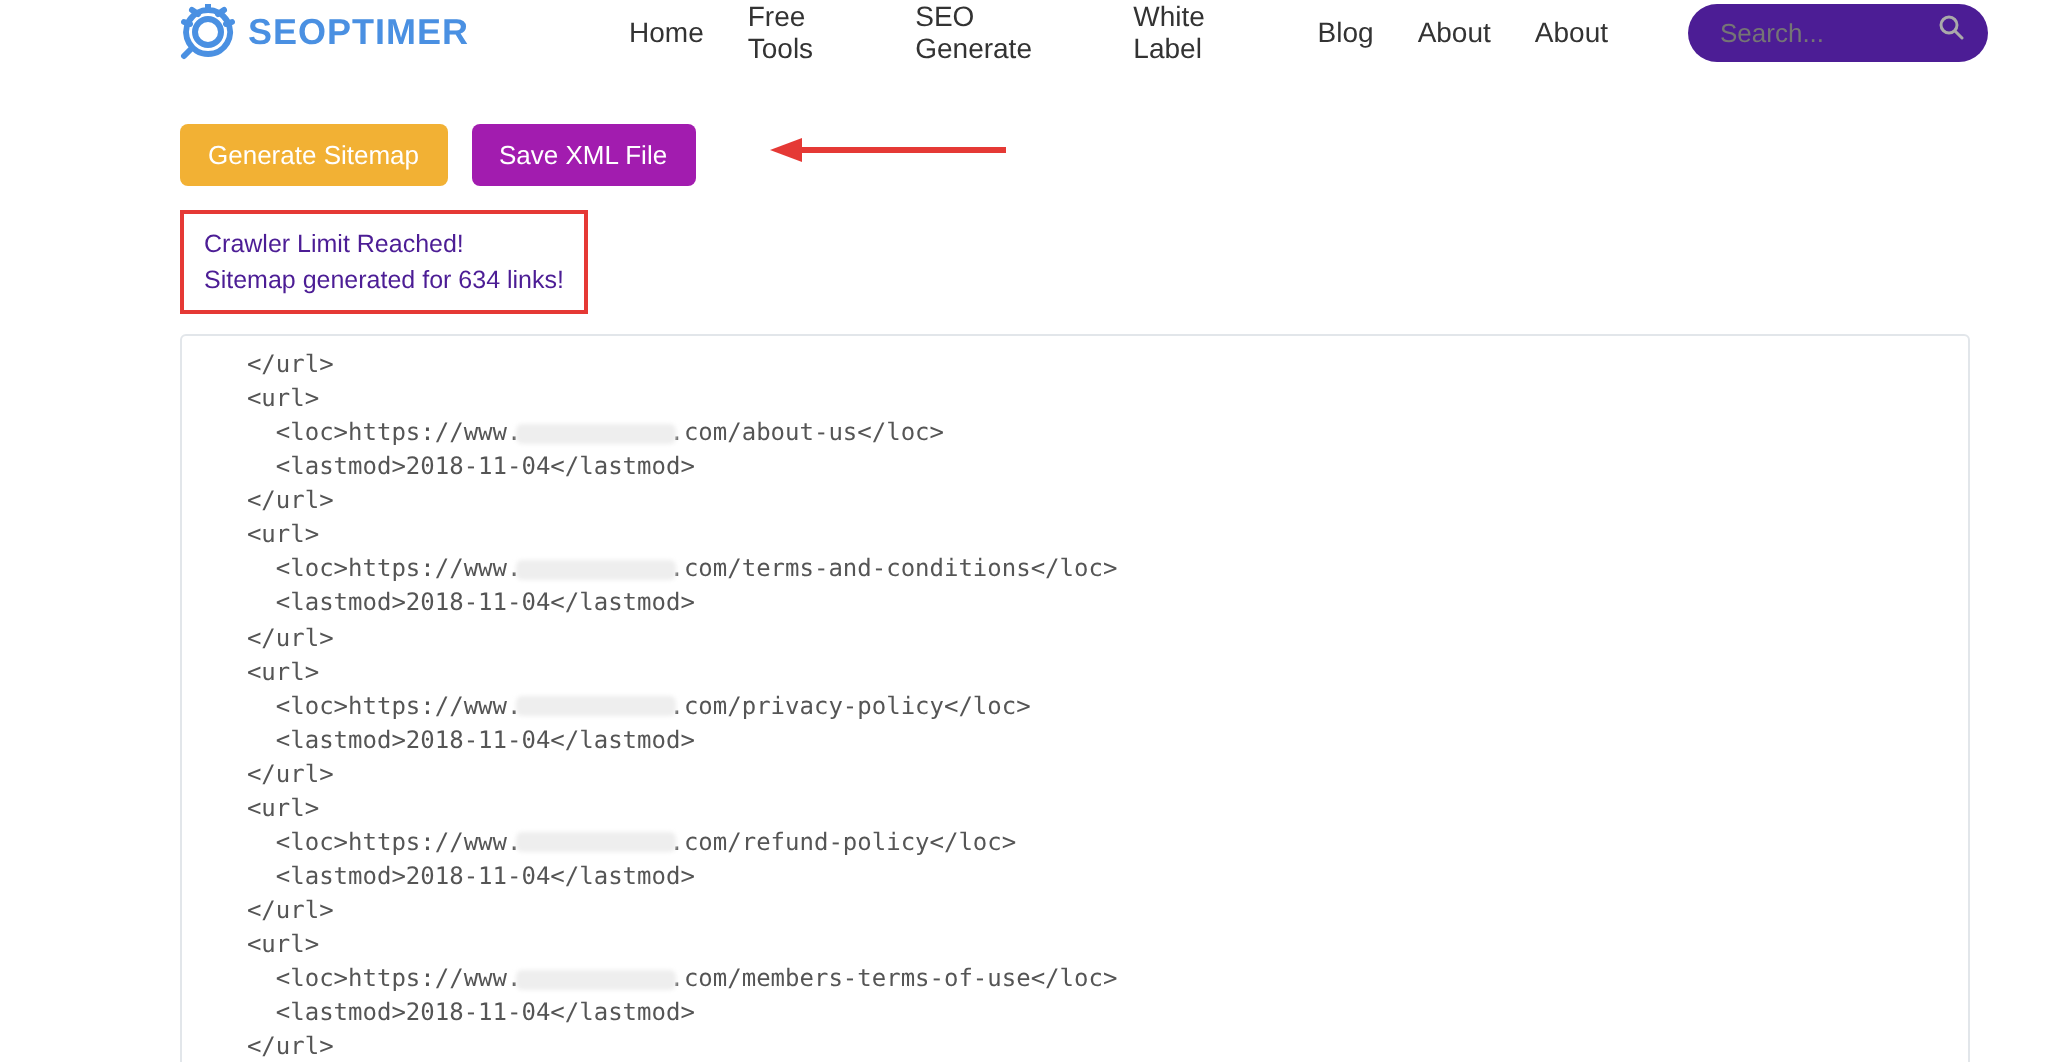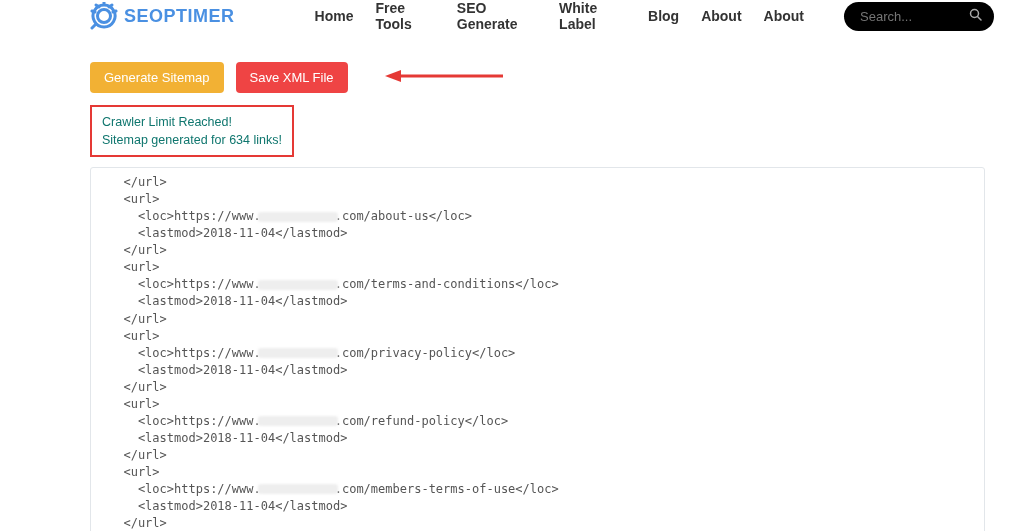--- a/index.html
+++ b/index.html
@@ -31,28 +31,28 @@
     .nav {
       display: flex;
       gap: 22px;
       align-items: center;
       margin-left: 70px;
     }
     .nav-item {
       font-size: 14px;
       color: #333;
       cursor: pointer;
-      font-weight: 700;
+      font-weight: 400;
     }
     .search-wrap {
       margin-left: 30px;
       position: relative;
     }
     .search-input {
-      background: #000000;
+      background: #4c1d95;
       border: none;
       border-radius: 18px;
       padding: 7px 36px 7px 16px;
       font-size: 13px;
       color: #888;
       width: 150px;
       outline: none;
     }
     .search-icon {
       position: absolute;
@@ -71,28 +71,28 @@
     .btn {
       border: none;
       border-radius: 4px;
       padding: 8px 14px;
       font-size: 13px;
       color: #fff;
       cursor: pointer;
       font-weight: 500;
     }
     .btn-warn { background: #f2b134; }
-    .btn-primary { background: #ef4444; text-align: center; }
+    .btn-primary { background: #a21caf; text-align: center; }
     .arrow1 { margin-left: 25px; }
     .status-box {
       border: 2px solid #e53935;
       padding: 6px 10px;
       display: inline-block;
       font-size: 12.5px;
-      color: #0f766e;
+      color: #4c1d95;
       line-height: 1.45;
       margin-bottom: 10px;
     }
     .code-box {
       border: 1px solid #e2e6ea;
       border-radius: 3px;
       padding: 6px 0 0 18px;
       font-family: "Menlo", "Consolas", monospace;
       font-size: 12px;
       color: #555;

